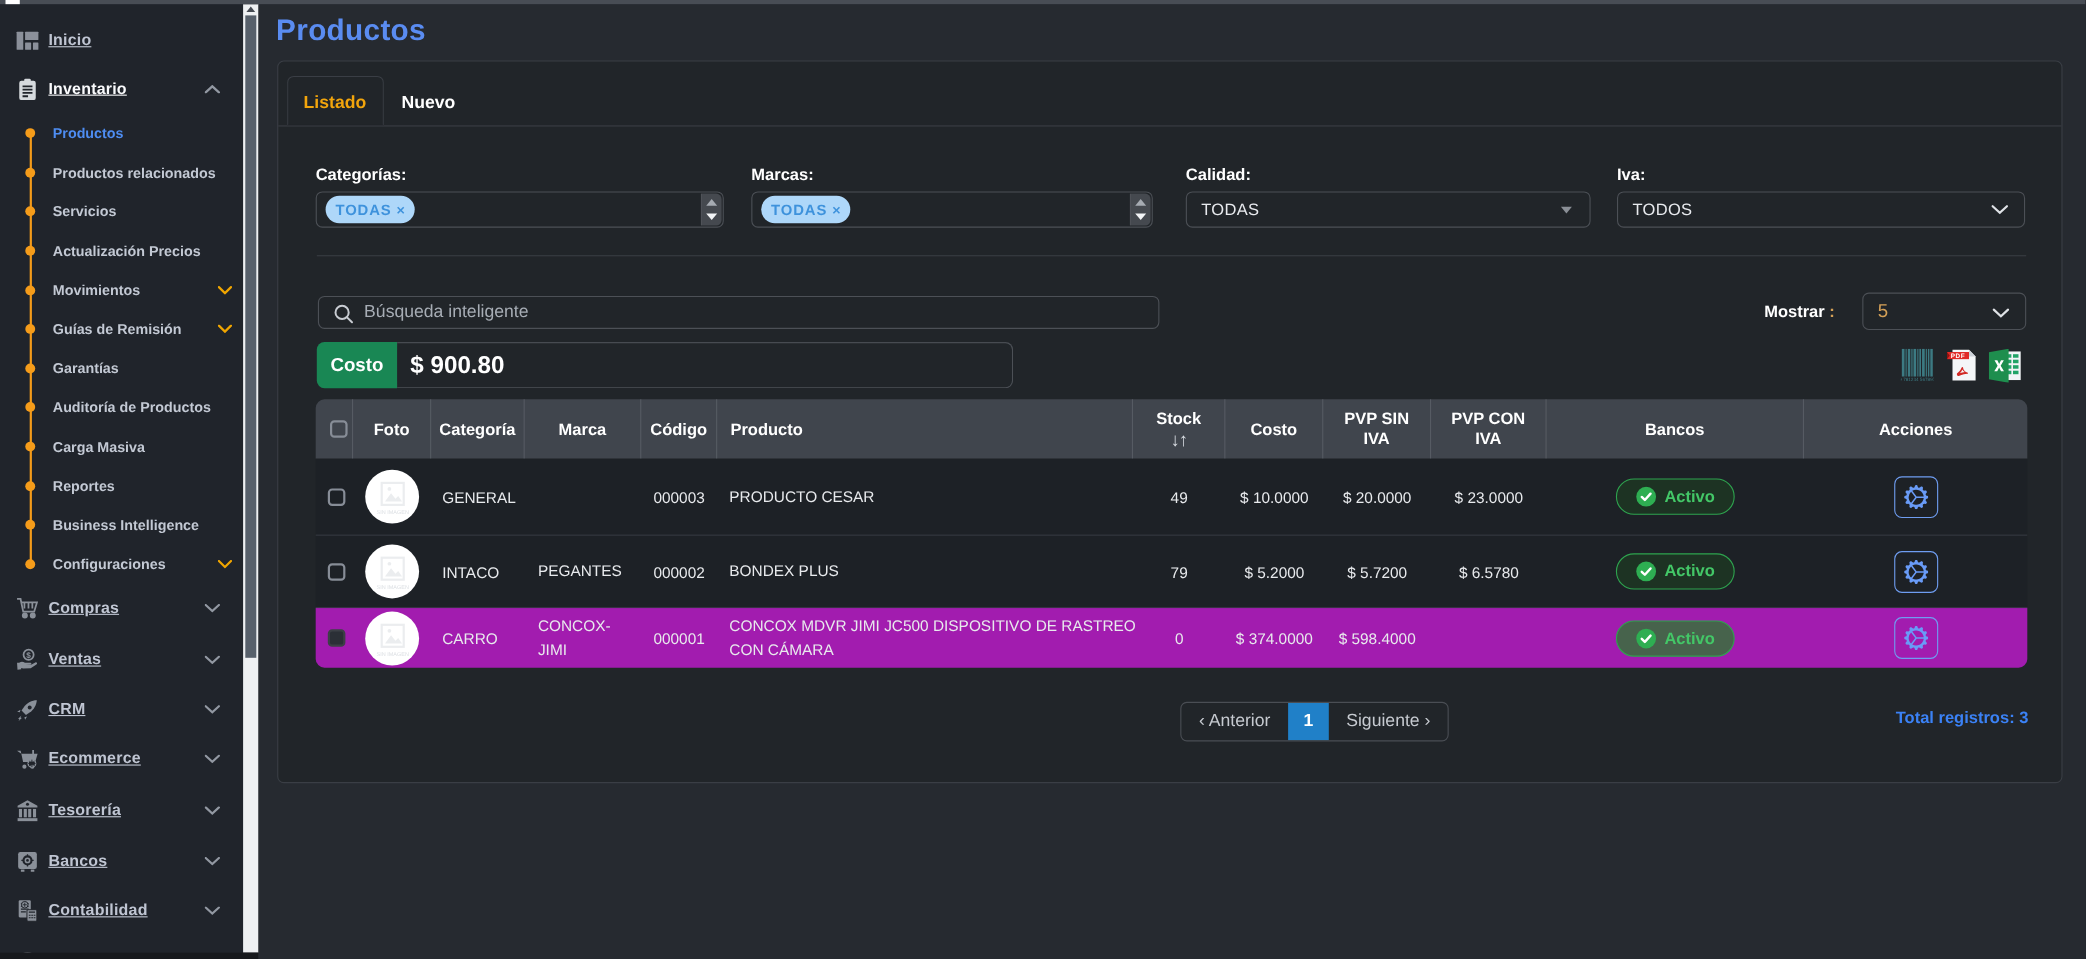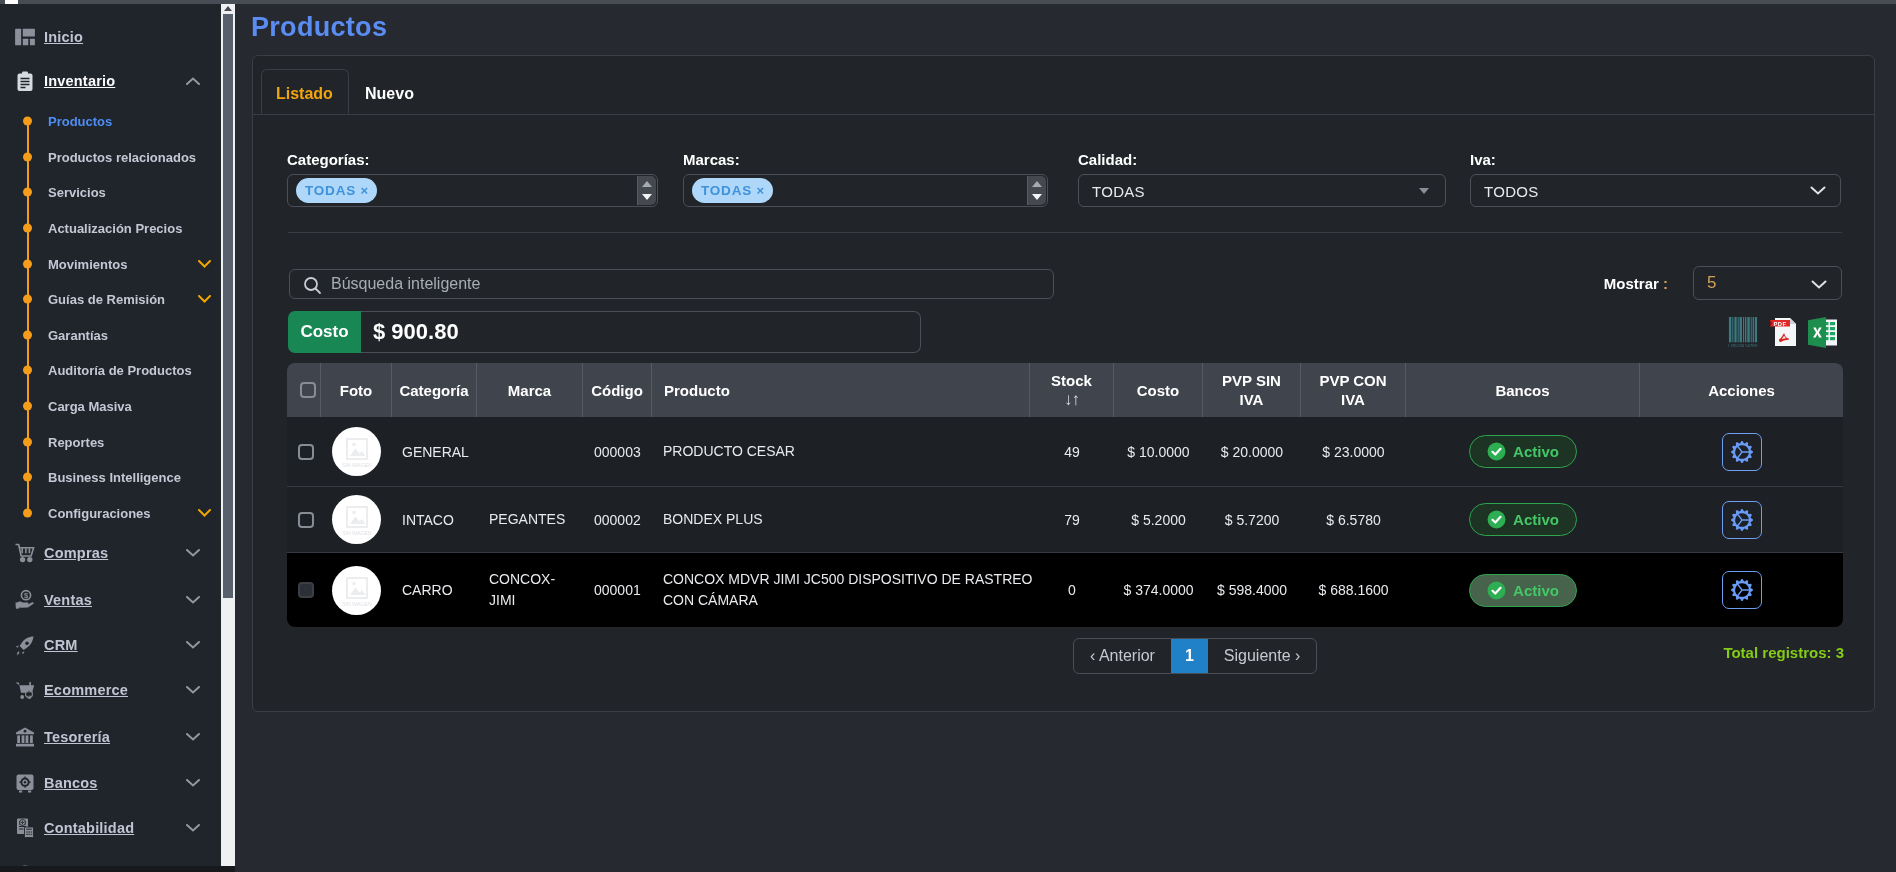--- a/index.html
+++ b/index.html
@@ -67,21 +67,21 @@
   .cc { justify-content:center; text-align:center; }
   .avatar { width:49px; height:49px; border-radius:50%; background:#fff; position:relative; }
   .badge { width:108px; height:33px; border:1px solid #2ea44f; border-radius:17px; background:#1d3323; display:flex; align-items:center; justify-content:center; gap:7px; color:#43c767; font-weight:bold; font-size:15px; }
   .gearbtn { width:40px; height:38px; border:1px solid #6f9df1; border-radius:7px; display:flex; align-items:center; justify-content:center; }
   .checkbox { width:16px; height:16px; border:2px solid #878d97; border-radius:4px; background:transparent; }
 
   
   #pag { position:absolute; left:820px; top:582px; height:36px; border:1px solid #4a4e54; border-radius:6px; display:flex; overflow:hidden; }
   #pag .pcell { height:100%; display:flex; align-items:center; color:#c6cad0; font-size:16px; padding:0 16px; }
   #pag .pactive { background:#2080c8; color:#fff; font-weight:bold; padding:0 14px; }
-  #totreg { position:absolute; left:1360px; top:588px; width:231px; text-align:right; color:#84cc16; font-weight:bold; font-size:15px; }
+  #totreg { position:absolute; left:1360px; top:588px; width:231px; text-align:right; color:#3b82f6; font-weight:bold; font-size:15px; }
 </style>
 </head>
 <body>
 <div id="page">
   <div class="abs" id="topbar">
       <div class="wsq"></div>
     </div>
   <div class="abs" id="sidebar">
     <div class="abs" id="orangeline"></div>
     <div class="navitem" style="top:21px;">
@@ -457,40 +457,39 @@
                 </svg>Activo</div>
             </div>
           <div class="cell cc" style="left:1353px; width:203px;">
               <div class="gearbtn">
                 <svg width="22" height="22" viewBox="0 0 16 16" fill="#699bf7">
                   <path d="M7.068.727c.243-.97 1.62-.97 1.864 0l.071.286a.96.96 0 0 0 1.622.434l.205-.211c.695-.719 1.888-.03 1.613.931l-.08.284a.96.96 0 0 0 1.187 1.187l.283-.081c.96-.275 1.65.918.931 1.613l-.211.205a.96.96 0 0 0 .434 1.622l.286.071c.97.243.97 1.62 0 1.864l-.286.071a.96.96 0 0 0-.434 1.622l.211.205c.719.695.03 1.888-.931 1.613l-.284-.08a.96.96 0 0 0-1.187 1.187l.081.283c.275.96-.918 1.65-1.613.931l-.205-.211a.96.96 0 0 0-1.622.434l-.071.286c-.243.97-1.62.97-1.864 0l-.071-.286a.96.96 0 0 0-1.622-.434l-.205.211c-.695.719-1.888.03-1.613-.931l.08-.284a.96.96 0 0 0-1.186-1.187l-.284.081c-.96.275-1.65-.918-.931-1.613l.211-.205a.96.96 0 0 0-.434-1.622l-.286-.071c-.97-.243-.97-1.62 0-1.864l.286-.071a.96.96 0 0 0 .434-1.622l-.211-.205c-.719-.695-.03-1.888.931-1.613l.284.08a.96.96 0 0 0 1.187-1.186l-.081-.284c-.275-.96.918-1.65 1.613-.931l.205.211a.96.96 0 0 0 1.622-.434zM12.973 8.5H8.25l-2.834 3.779A4.998 4.998 0 0 0 12.973 8.5m0-1a4.998 4.998 0 0 0-7.557-3.779l2.834 3.78zM5.048 3.967l-.087.065zm-.431.355A4.98 4.98 0 0 0 3.002 8c0 1.455.622 2.765 1.615 3.678L7.375 8zm.344 7.646.087.065z"></path>
                 </svg>
               </div>
             </div>
         </div>
-        <div class="row" style="top:189px; height:75px; background:#000000; border-top:1px solid #363a41; border-radius:0 0 8px 8px;">
+        <div class="row" style="top:189px; height:55px; background:#a21caf; border-top:1px solid #363a41; border-radius:0 0 8px 8px;">
           <div class="cell cc" style="left:0; width:34px;">
               <span class="checkbox" style="margin-left:4px; background:#2b2f36; border-color:#3c4046;"></span>
             </div>
           <div class="cell cc" style="left:34px; width:71px;">
               <div class="avatar"><svg width="49" height="49" viewBox="0 0 49 49">
                   <rect x="15" y="12" width="20" height="20" fill="none" stroke="#ebedef" stroke-width="2"></rect>
                   <path d="M18 29 l5.5,-7.5 4,5 2.5,-2.5 3.5,5 z" fill="#ebedef"></path>
                   <circle cx="22" cy="17.5" r="1.7" fill="#ebedef"></circle>
                   <text x="25" y="40" font-size="5" text-anchor="middle" fill="#dde0e4">SIN IMAGEN</text>
                 </svg></div>
             </div>
           <div class="cell" style="left:105px; width:85px; padding-left:10px;">CARRO</div>
           <div class="cell" style="left:190px; width:106px; padding-left:12px; line-height:21px;">CONCOX-<br>JIMI</div>
           <div class="cell" style="left:296px; width:69px; padding-left:11px;">000001</div>
           <div class="cell" style="left:365px; width:378px; padding-left:11px; line-height:21px; white-space:nowrap;">CONCOX MDVR JIMI JC500 DISPOSITIVO DE RASTREO<br>CON CÁMARA</div>
           <div class="cell cc" style="left:743px; width:84px;">0</div>
           <div class="cell cc" style="left:827px; width:89px;">$ 374.0000</div>
           <div class="cell cc" style="left:916px; width:98px;">$ 598.4000</div>
-          <div class="cell cc" style="left:1014px; width:105px;">$ 688.1600</div>
           <div class="cell cc" style="left:1119px; width:234px;">
               <div class="badge" style="background:#47634c;"><svg width="19" height="19" viewBox="0 0 19 19">
                   <circle cx="9.5" cy="9.5" r="9" fill="#2eae52"></circle>
                   <path d="M5.5 9.8 L8.3 12.5 L13.5 6.8" stroke="#fff" stroke-width="2.2" fill="none" stroke-linecap="round" stroke-linejoin="round"></path>
                 </svg>Activo</div>
             </div>
           <div class="cell cc" style="left:1353px; width:203px;">
               <div class="gearbtn">
                 <svg width="22" height="22" viewBox="0 0 16 16" fill="#699bf7">
                   <path d="M7.068.727c.243-.97 1.62-.97 1.864 0l.071.286a.96.96 0 0 0 1.622.434l.205-.211c.695-.719 1.888-.03 1.613.931l-.08.284a.96.96 0 0 0 1.187 1.187l.283-.081c.96-.275 1.65.918.931 1.613l-.211.205a.96.96 0 0 0 .434 1.622l.286.071c.97.243.97 1.62 0 1.864l-.286.071a.96.96 0 0 0-.434 1.622l.211.205c.719.695.03 1.888-.931 1.613l-.284-.08a.96.96 0 0 0-1.187 1.187l.081.283c.275.96-.918 1.65-1.613.931l-.205-.211a.96.96 0 0 0-1.622.434l-.071.286c-.243.97-1.62.97-1.864 0l-.071-.286a.96.96 0 0 0-1.622-.434l-.205.211c-.695.719-1.888.03-1.613-.931l.08-.284a.96.96 0 0 0-1.186-1.187l-.284.081c-.96.275-1.65-.918-.931-1.613l.211-.205a.96.96 0 0 0-.434-1.622l-.286-.071c-.97-.243-.97-1.62 0-1.864l.286-.071a.96.96 0 0 0 .434-1.622l-.211-.205c-.719-.695-.03-1.888.931-1.613l.284.08a.96.96 0 0 0 1.187-1.186l-.081-.284c-.275-.96.918-1.65 1.613-.931l.205.211a.96.96 0 0 0 1.622-.434zM12.973 8.5H8.25l-2.834 3.779A4.998 4.998 0 0 0 12.973 8.5m0-1a4.998 4.998 0 0 0-7.557-3.779l2.834 3.78zM5.048 3.967l-.087.065zm-.431.355A4.98 4.98 0 0 0 3.002 8c0 1.455.622 2.765 1.615 3.678L7.375 8zm.344 7.646.087.065z"></path>

